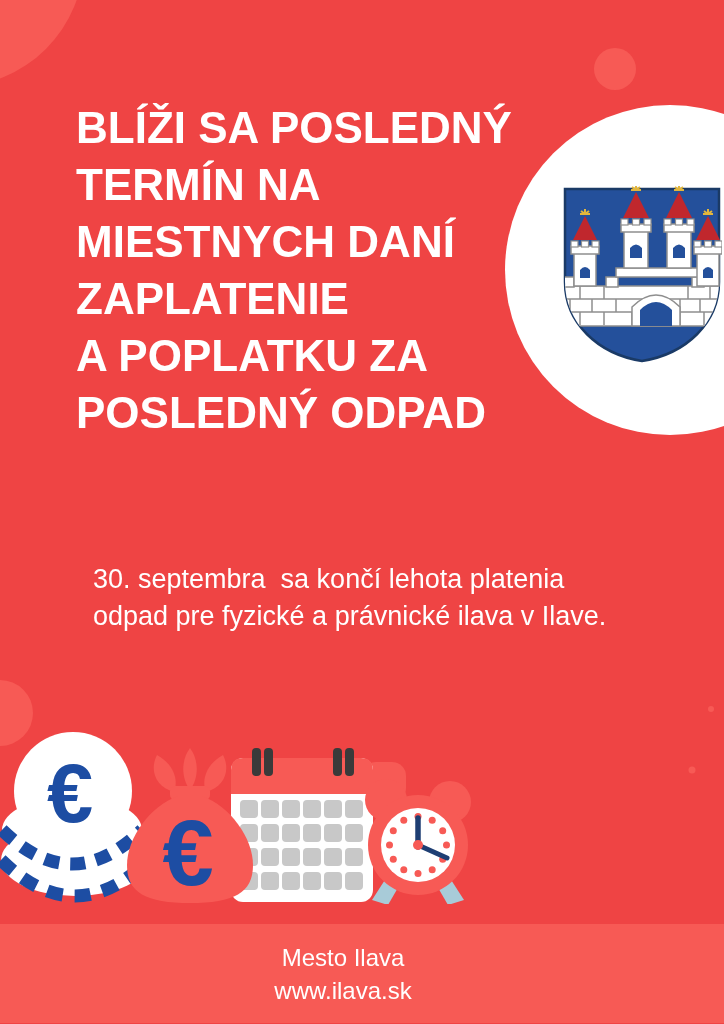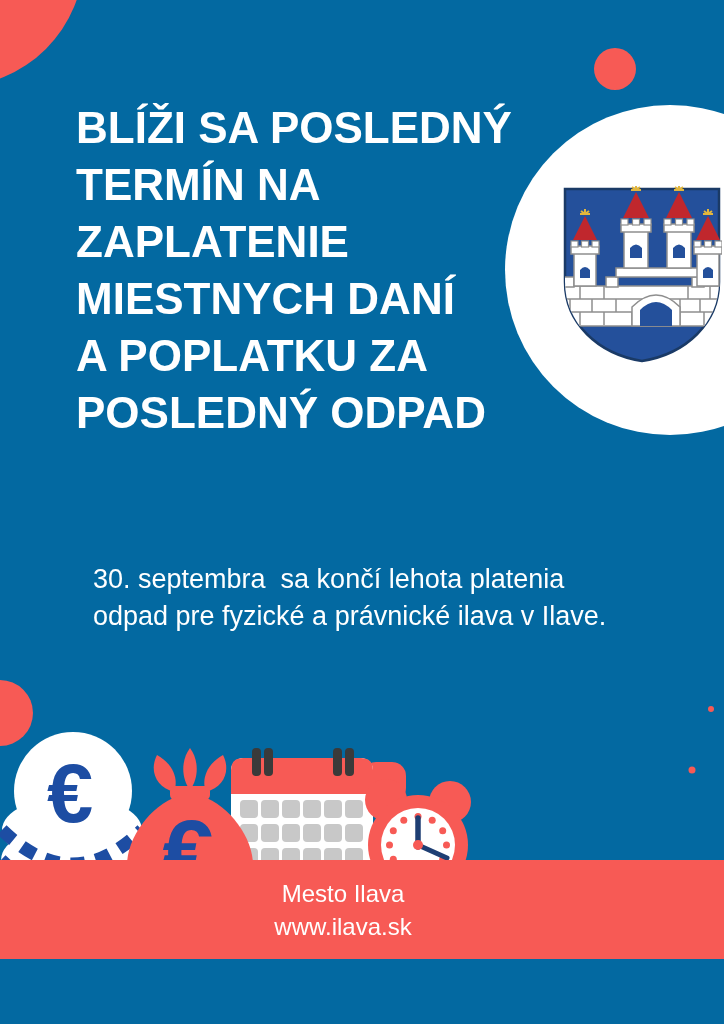--- a/index.html
+++ b/index.html
@@ -1,18 +1,18 @@
 <!DOCTYPE html>
 <html><head>
 <meta charset="utf-8">
 <style>
   html,body { margin:0; padding:0; background:#333; }
   .poster {
     position:relative; width:724px; height:1024px;
-    background:#0369a1; overflow:hidden;
+    background:#ef4444; overflow:hidden;
     font-family:"Liberation Sans", sans-serif;
   }
   .circle { position:absolute; border-radius:50%; }
   .c-topleft  { left:-176px; top:-173px; width:260px; height:260px; background:#F75A55; }
   .c-topright { left:594px;  top:48px;   width:42px;  height:42px;  background:#F75A55; }
   .c-botleft  { left:-33px;  top:680px;  width:66px;  height:66px;  background:#F75A55; }
   .c-white    { left:505px;  top:105px;  width:330px; height:330px; background:#FFFFFF; }
   .coat { position:absolute; left:562px; top:186px; }
   .headline {
     position:absolute; left:76px; top:99px; margin:0;
@@ -20,21 +20,21 @@
     letter-spacing:0px;
   }
   .headline span { display:block; white-space:pre; }
   .subtitle {
     position:absolute; left:77px; top:545px; margin:16px;
     color:#FFFFFF; font-size:27px; line-height:37px; font-weight:400;
   }
   .subtitle span { display:block; white-space:pre; }
   .illus { position:absolute; left:0; top:660px; }
   .footer-bar {
-    position:absolute; left:0; top:860px; width:724px; height:99px;
+    position:absolute; left:0; top:924px; width:724px; height:99px;
     background:#F75A55; color:#FFFFFF; text-align:center;
   }
   .footer-inner { padding-top:17px; padding-right:38px; font-size:24px; line-height:33px; }
   .euro-text { font-family:"Liberation Sans", sans-serif; font-weight:bold; }
 </style>
 </head>
 <body>
 
 <div class="poster">
 
@@ -99,22 +99,22 @@
       <rect x="142.5" y="55" width="7" height="6" fill="#FFFFFF" stroke="#8E8E8E" stroke-width="1.2"></rect>
       <rect x="153" y="55" width="7" height="6" fill="#FFFFFF" stroke="#8E8E8E" stroke-width="1.2"></rect>
       <polygon points="134,54 146,30 158,54" fill="#C0272D"></polygon>
       <path d="M141 28 H151 M146 28 l-4 -3 M146 28 l4 -3 M146 28 V23" stroke="#E2B63C" stroke-width="2"></path>
     </g>
   </svg>
 
   <h1 class="headline">
     <span>BLÍŽI SA POSLEDNÝ</span>
     <span>TERMÍN NA</span>
+    <span>MIESTNYCH DANÍ</span>
     <span>ZAPLATENIE</span>
-    <span>MIESTNYCH DANÍ</span>
     <span>A POPLATKU ZA</span>
     <span>POSLEDNÝ ODPAD</span>
   </h1>
 
   <p class="subtitle">
     <span>30. septembra  sa končí lehota platenia</span>
     <span>odpad pre fyzické a právnické ilava v Ilave.</span>
   </p>
 
   <svg class="illus" width="724" height="244" viewBox="0 0 724 244">

